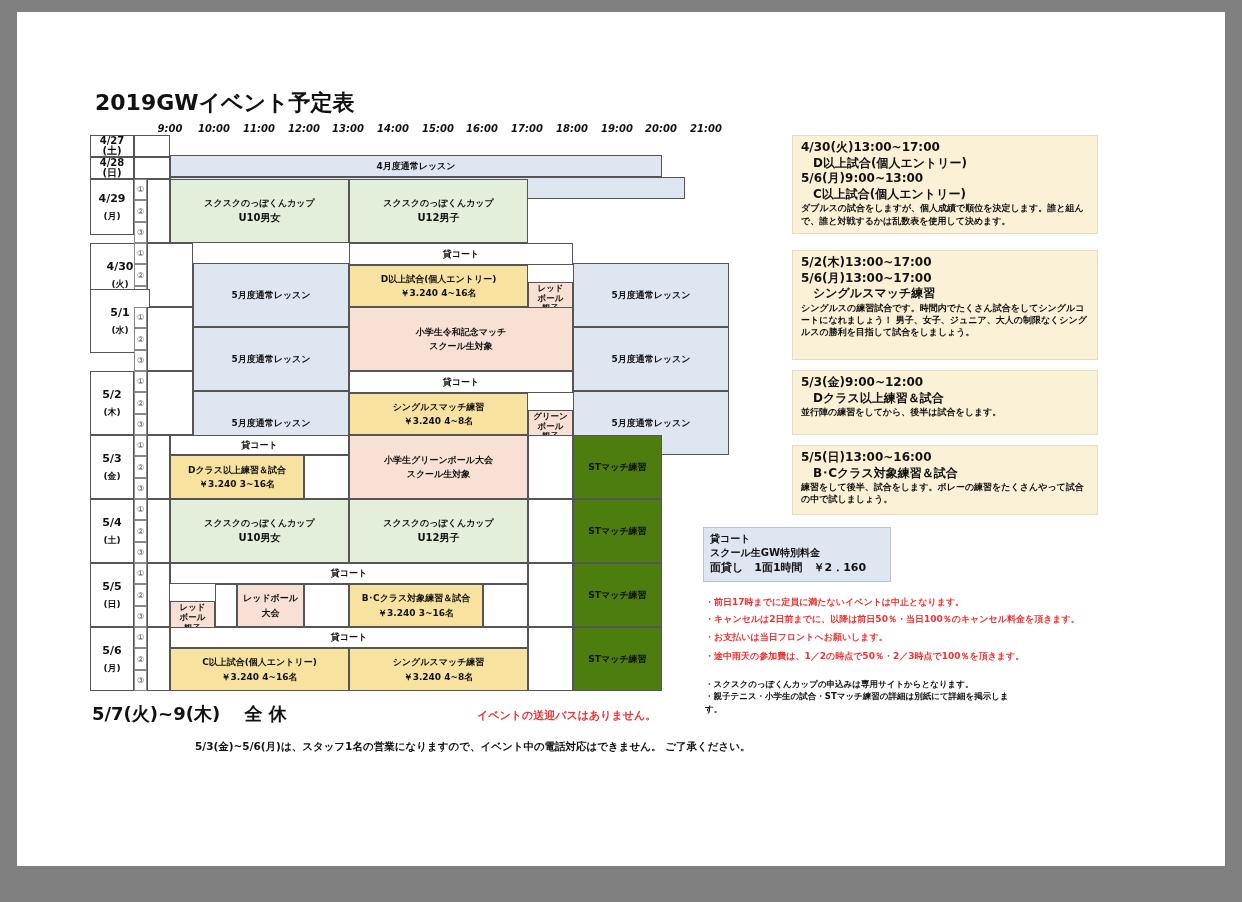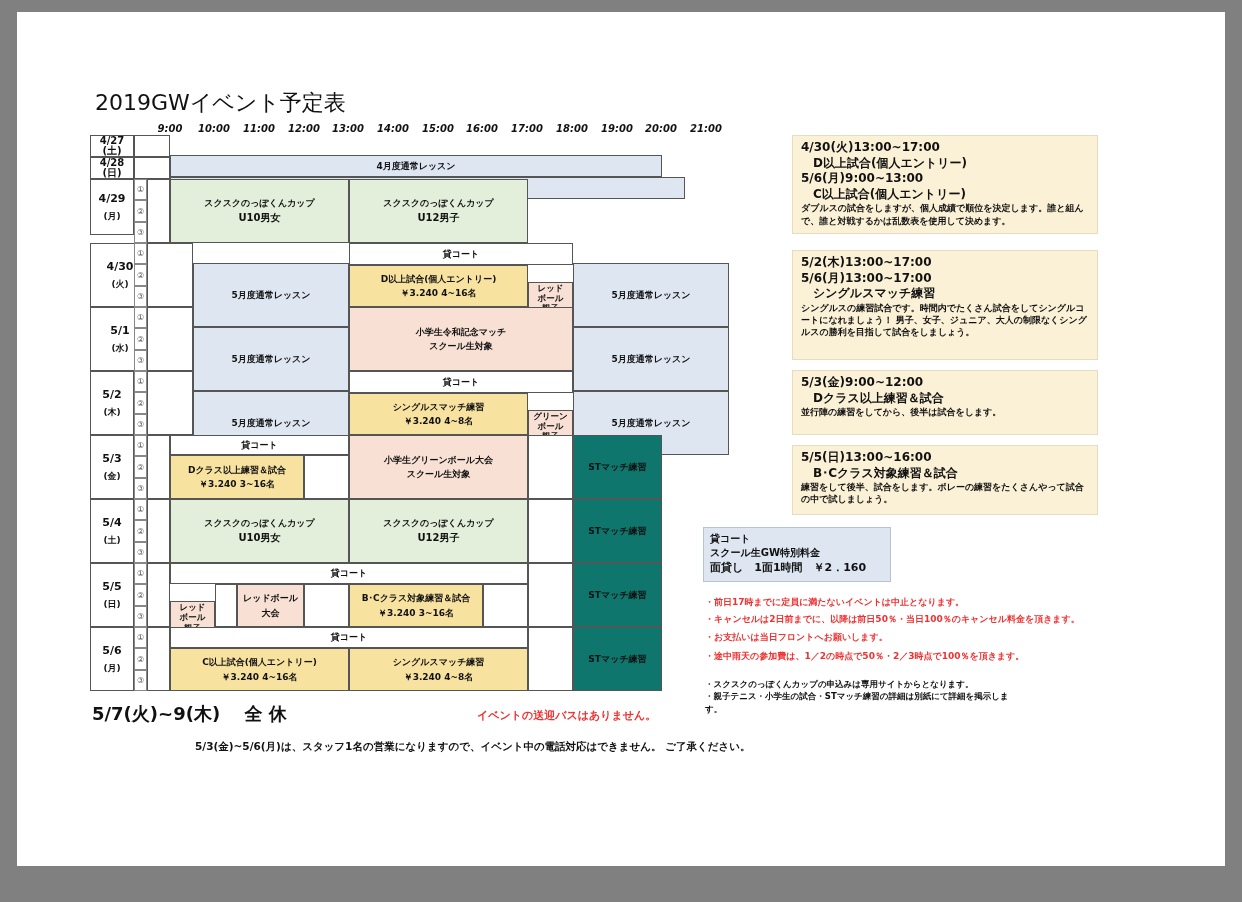--- a/index.html
+++ b/index.html
@@ -1,26 +1,26 @@
 <!DOCTYPE html>
 <html><head>
 <meta charset="utf-8">
 <style>
   html,body{margin:0;padding:0;}
   body{width:1242px;height:902px;background:#808080;position:relative;overflow:hidden;font-family:"DejaVu Sans","Liberation Sans",sans-serif;color:#111;}
   .page{position:absolute;left:17px;top:12px;width:1208px;height:854px;background:#fff;}
   .abs{position:absolute;box-sizing:border-box;}
-  .title{left:95px;top:88px;font-size:22px;font-weight:normal;letter-spacing:0px;}
+  .title{left:95px;top:88px;font-size:22px;font-weight:bold;letter-spacing:0px;}
   .hour{top:123px;font-size:10px;font-style:italic;font-weight:bold;width:40px;text-align:center;}
   .cell{border:1px solid #555;display:flex;align-items:center;justify-content:center;flex-direction:column;text-align:center;font-size:9px;font-weight:bold;line-height:1.6;}
   .blue{background:#dde6f1;margin-top:20px;}
   .green{background:#e3eedb;}
   .peach{background:#f8e1d4;}
   .yellow{background:#f8e2a0;}
-  .pink{background:#0f766e;}
+  .pink{background:#4d7c0f;}
   .white{background:#fff;}
   .datecell{border:1px solid #555;background:#fff;display:flex;flex-direction:column;align-items:center;justify-content:center;font-size:11px;font-weight:bold;line-height:1.7;}
   .datecell.small{font-size:10px;line-height:1.05;}
   .slot{border:1px solid #888;background:#fff;font-size:8px;color:#555;display:flex;align-items:center;justify-content:center;}
   .note{background:#fbf1d6;border:1px solid #e6dcc0;padding:4px 8px;font-weight:bold;font-size:9px;line-height:1.35;}
   .note .hd{font-size:12px;line-height:1.3;}
   .rent{background:#dde6f1;border:1px solid #b9c3cf;padding:4px 6px;font-weight:bold;font-size:11px;line-height:1.4;}
   .red{color:#e33;font-weight:bold;font-size:9px;}
   .plain{font-weight:bold;font-size:8.5px;line-height:1.5;}
   .holiday{left:92px;top:702px;font-size:18px;font-weight:bold;}
@@ -105,21 +105,21 @@
 <div class="abs cell peach small-narrow" style="left:528px;top:265px;width:45px;height:42px">
     <span>レッド</span>
     <span>ボール</span>
     <span>親子</span>
     <span>テニス</span>
   </div>
 <div class="abs cell blue" style="left:573px;top:243px;width:156px;height:64px">
     <span>5月度通常レッスン</span>
   </div>
 
-<div class="abs datecell" style="left:90px;top:307px;width:60px;height:64px">
+<div class="abs datecell" style="left:90px;top:289px;width:60px;height:64px">
     <span>5/1</span>
     <span style="font-size:9px">(水)</span>
   </div>
 <div class="abs slot" style="left:134px;top:307px;width:13px;height:21px">①</div>
 <div class="abs slot" style="left:134px;top:328px;width:13px;height:22px">②</div>
 <div class="abs slot" style="left:134px;top:350px;width:13px;height:21px">③</div>
 <div class="abs cell white" style="left:147px;top:307px;width:46px;height:64px"></div>
 <div class="abs cell blue" style="left:193px;top:307px;width:156px;height:64px">
     <span>5月度通常レッスン</span>
   </div>

